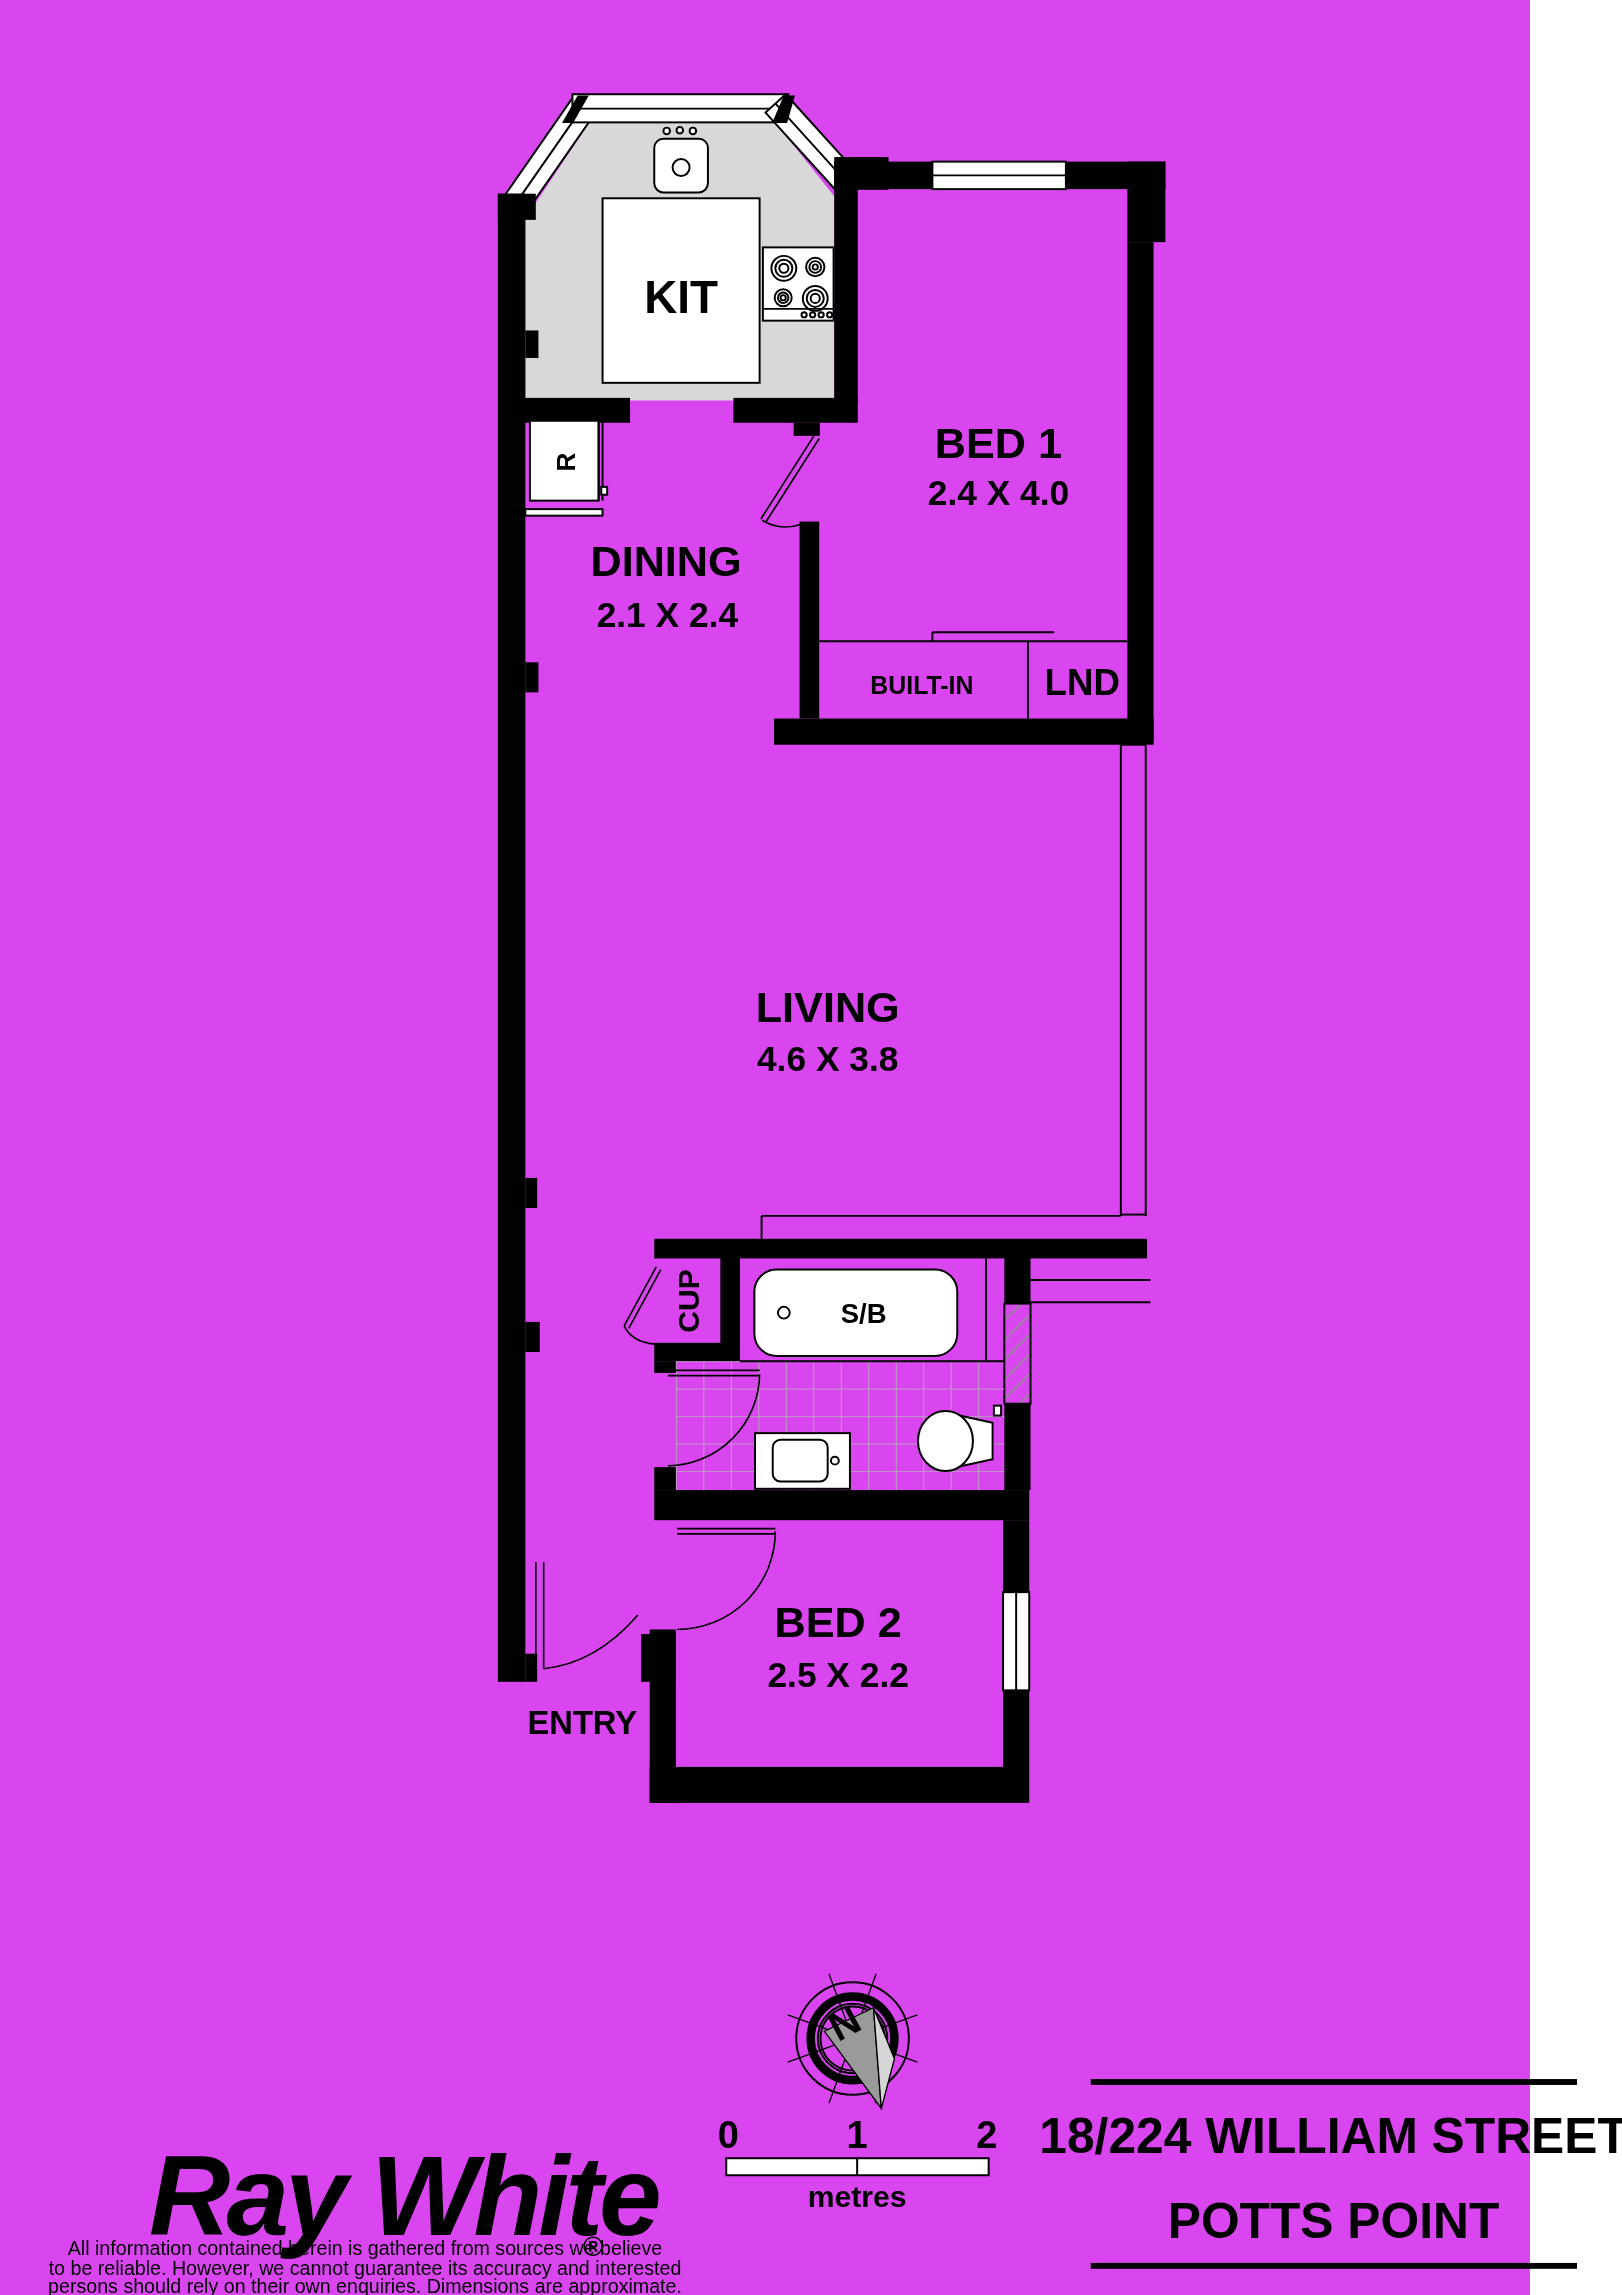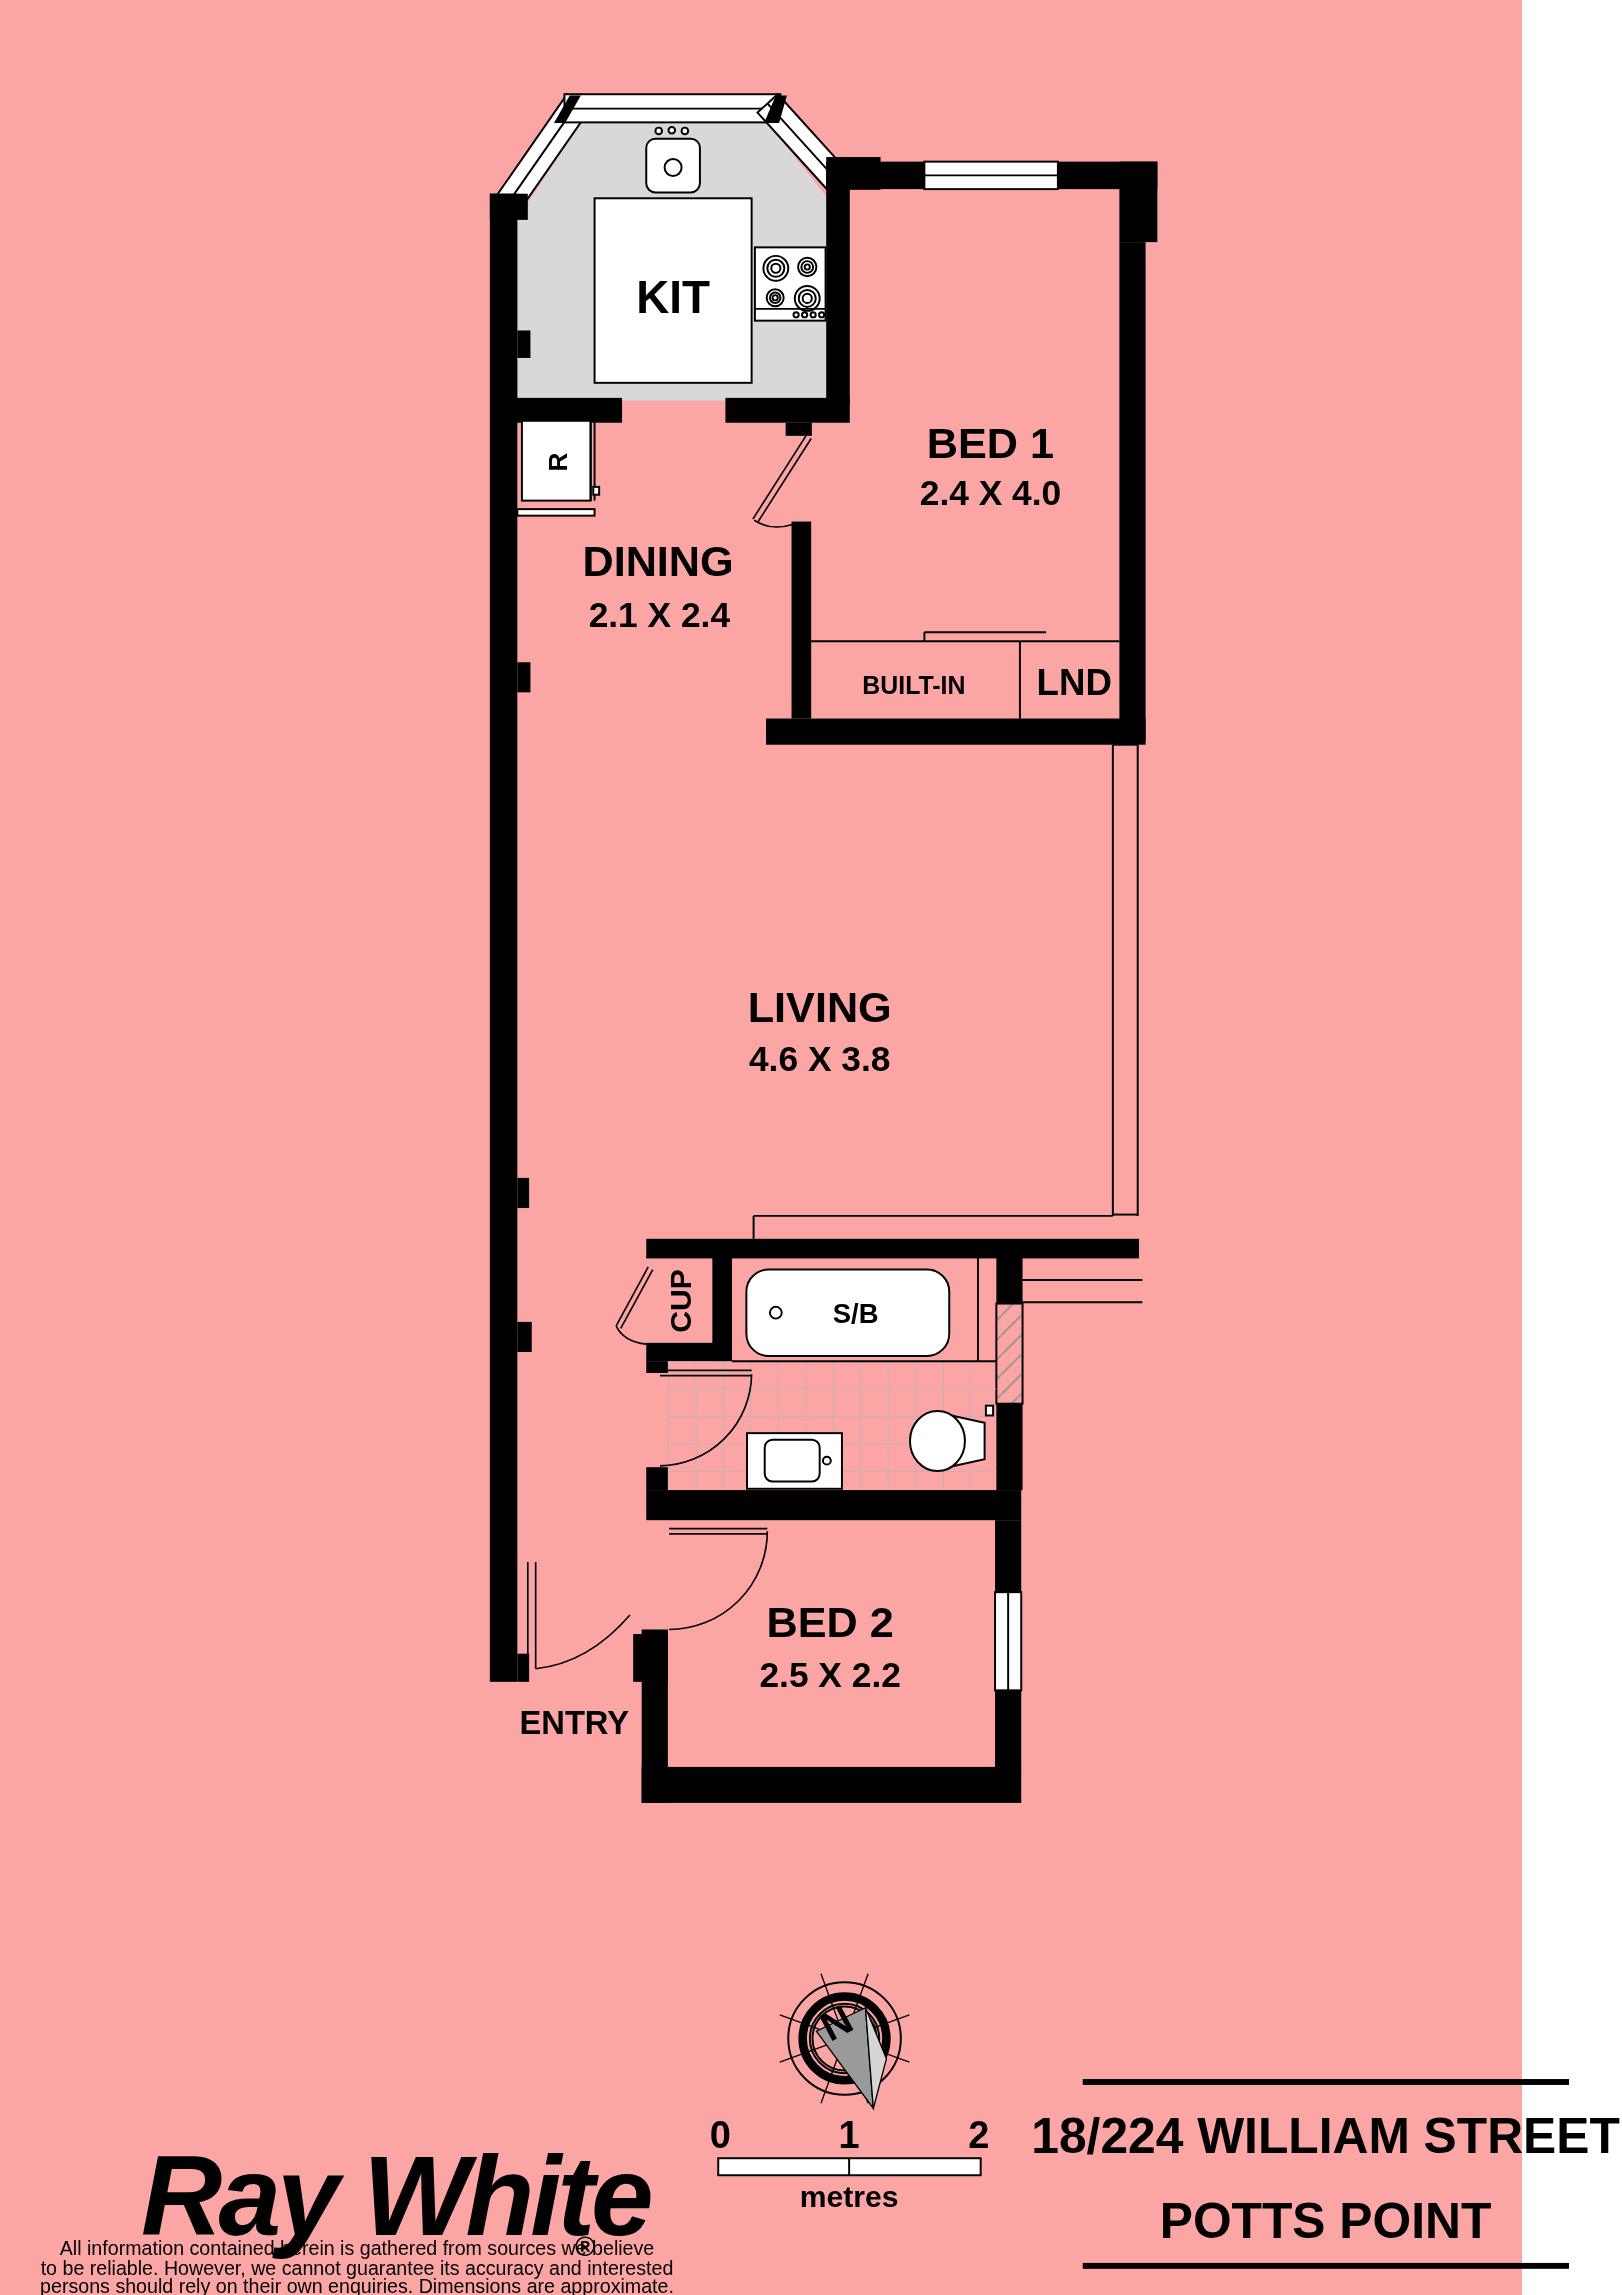--- a/index.html
+++ b/index.html
@@ -1,16 +1,16 @@
 <!DOCTYPE html>
 <html style="font-size:10.5px"><head>
 <meta charset="utf-8">
 <style>
   html,body{margin:0;padding:0;background:#fff;}
-  #page{position:relative;width:1522px;height:2295px;background:#fca5a5;font-family:"Liberation Sans",sans-serif;}
+  #page{position:relative;width:1522px;height:2295px;background:#d946ef;font-family:"Liberation Sans",sans-serif;padding-left:8px;}
   svg{display:block;}
   text{fill:#000;font-family:"Liberation Sans",sans-serif;}
   .room{font-size:66px;font-weight:bold;}
   .dims{font-size:54px;font-weight:bold;}
   .small{font-size:46px;font-weight:bold;}
   .tiny{font-size:38px;font-weight:bold;}
   .wall{fill:#000;stroke:none;}
   .thin{stroke:#000;stroke-width:3;fill:none;}
   .fixture{fill:#fff;stroke:#000;stroke-width:3;}
   .leaf{stroke:#000;stroke-width:2.5;fill:none;}

